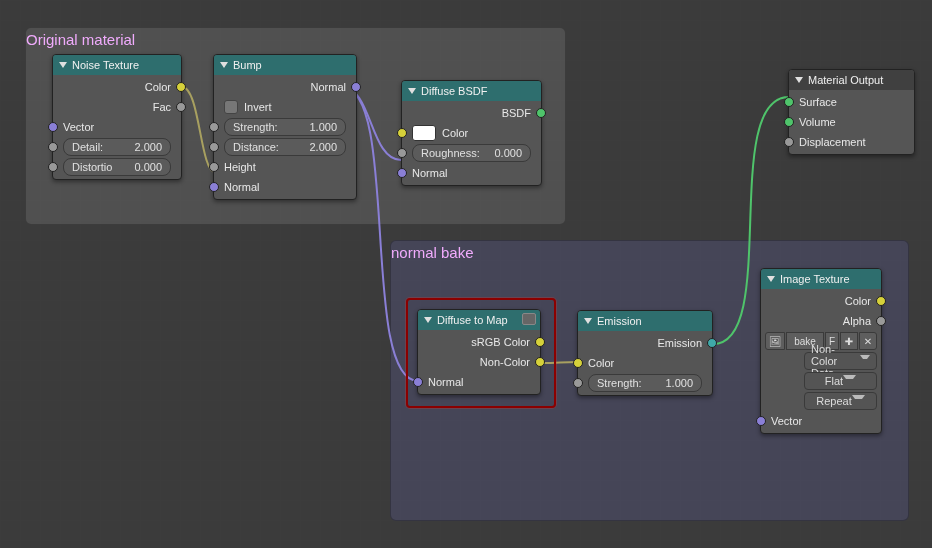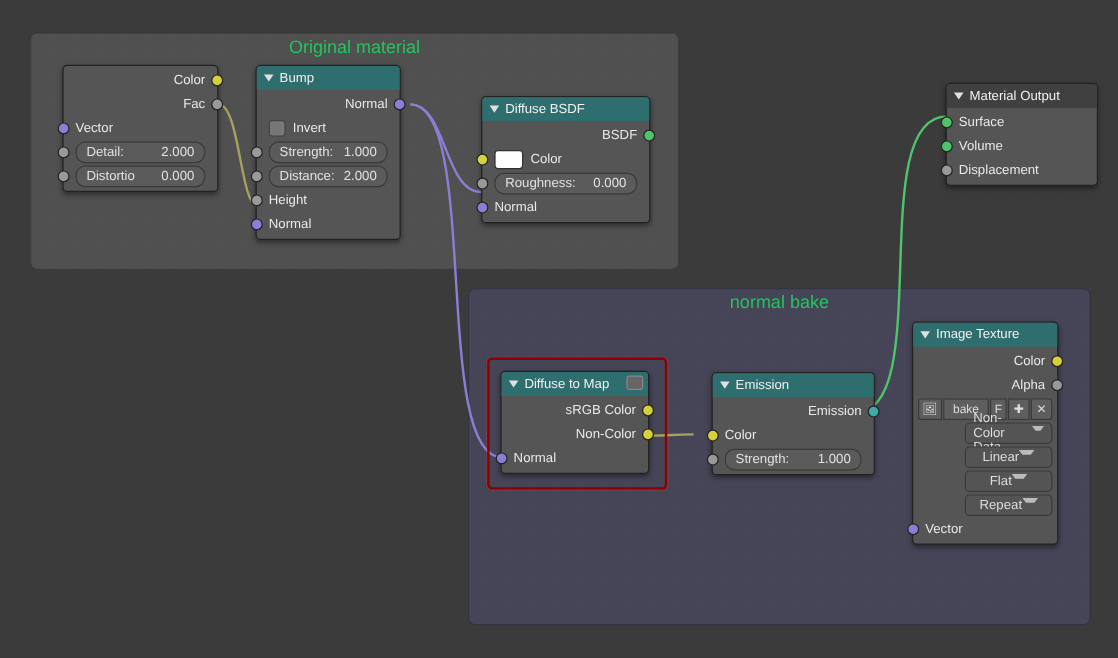--- a/index.html
+++ b/index.html
@@ -16,24 +16,23 @@
     color: #dcdcdc;
     position: relative;
     overflow: hidden;
   }
   .frame {
     position: absolute;
     border-radius: 6px;
     border: 1px solid rgba(0,0,0,0.25);
   }
   .frame-title {
-    text-align: center;
     font-size: 15px;
     padding: 3px 0 6px;
-    color: #22c55e;
+    color: #f0abfc;
   }
   .frame-gray {
     background: rgba(120,120,120,0.35);
   }
   .frame-purple {
     background: rgba(90,90,140,0.35);
   }
   .node {
     position: absolute;
     background: #555;
@@ -187,20 +186,24 @@
   <path d="M342,87 C372,87 370,160 401,160" stroke="#8a7fd6" stroke-width="2" fill="none"></path>
 
   <path d="M342,87 C400,87 360,381 418,381" stroke="#8a7fd6" stroke-width="2" fill="none"></path>
 
   <path d="M541,363 C560,363 560,362 578,362" stroke="#a8a060" stroke-width="2" fill="none"></path>
 
   <path d="M713,344 C780,344 720,97 789,97" stroke="#4fc46b" stroke-width="2" fill="none"></path>
 </svg>
 
 <div class="node" style="left:52px; top:54px; width:130px;">
+  <div class="node-header hdr-teal">
+    <span class="tri"></span>
+    <span>Noise Texture</span>
+  </div>
   <div class="node-body">
     <div class="row right">
         <span class="row-label">Color</span>
         <span class="sock out yellow"></span>
       </div>
     <div class="row right">
         <span class="row-label">Fac</span>
         <span class="sock out gray"></span>
       </div>
     <div class="row">
@@ -217,21 +220,21 @@
     <div class="row">
         <span class="sock in gray"></span>
       <div class="num-field">
           <span class="l">Distortio</span>
           <span class="v">0.000</span>
         </div>
     </div>
   </div>
 </div>
 
-<div class="node" style="left:213px; top:54px; width:121px;">
+<div class="node" style="left:213px; top:54px; width:144px;">
   <div class="node-header hdr-teal">
     <span class="tri"></span>
     <span>Bump</span>
   </div>
   <div class="node-body">
     <div class="row right">
         <span class="row-label">Normal</span>
         <span class="sock out purple"></span>
       </div>
     <div class="row">
@@ -328,21 +331,21 @@
         <span class="row-label">Non-Color</span>
         <span class="sock out yellow"></span>
       </div>
     <div class="row">
         <span class="sock in purple"></span>
         <span class="row-label">Normal</span>
       </div>
   </div>
 </div>
 
-<div class="node" style="left:593px; top:310px; width:136px;">
+<div class="node" style="left:577px; top:310px; width:136px;">
   <div class="node-header hdr-teal">
     <span class="tri"></span>
     <span>Emission</span>
   </div>
   <div class="node-body">
     <div class="row right">
         <span class="row-label">Emission</span>
         <span class="sock out teal"></span>
       </div>
     <div class="row">
@@ -386,25 +389,20 @@
         <div class="id-x">✕</div>
       </div>
     </div>
     <div class="row" style="padding:0 4px;">
         <div class="dropdown">
           <span>Non-Color Data</span>
         </div>
       </div>
     <div class="row" style="padding:0 4px;">
         <div class="dropdown">
-          <span>Linear</span>
-        </div>
-      </div>
-    <div class="row" style="padding:0 4px;">
-        <div class="dropdown">
           <span>Flat</span>
         </div>
       </div>
     <div class="row" style="padding:0 4px;">
         <div class="dropdown">
           <span>Repeat</span>
         </div>
       </div>
     <div class="row">
         <span class="sock in purple"></span>

